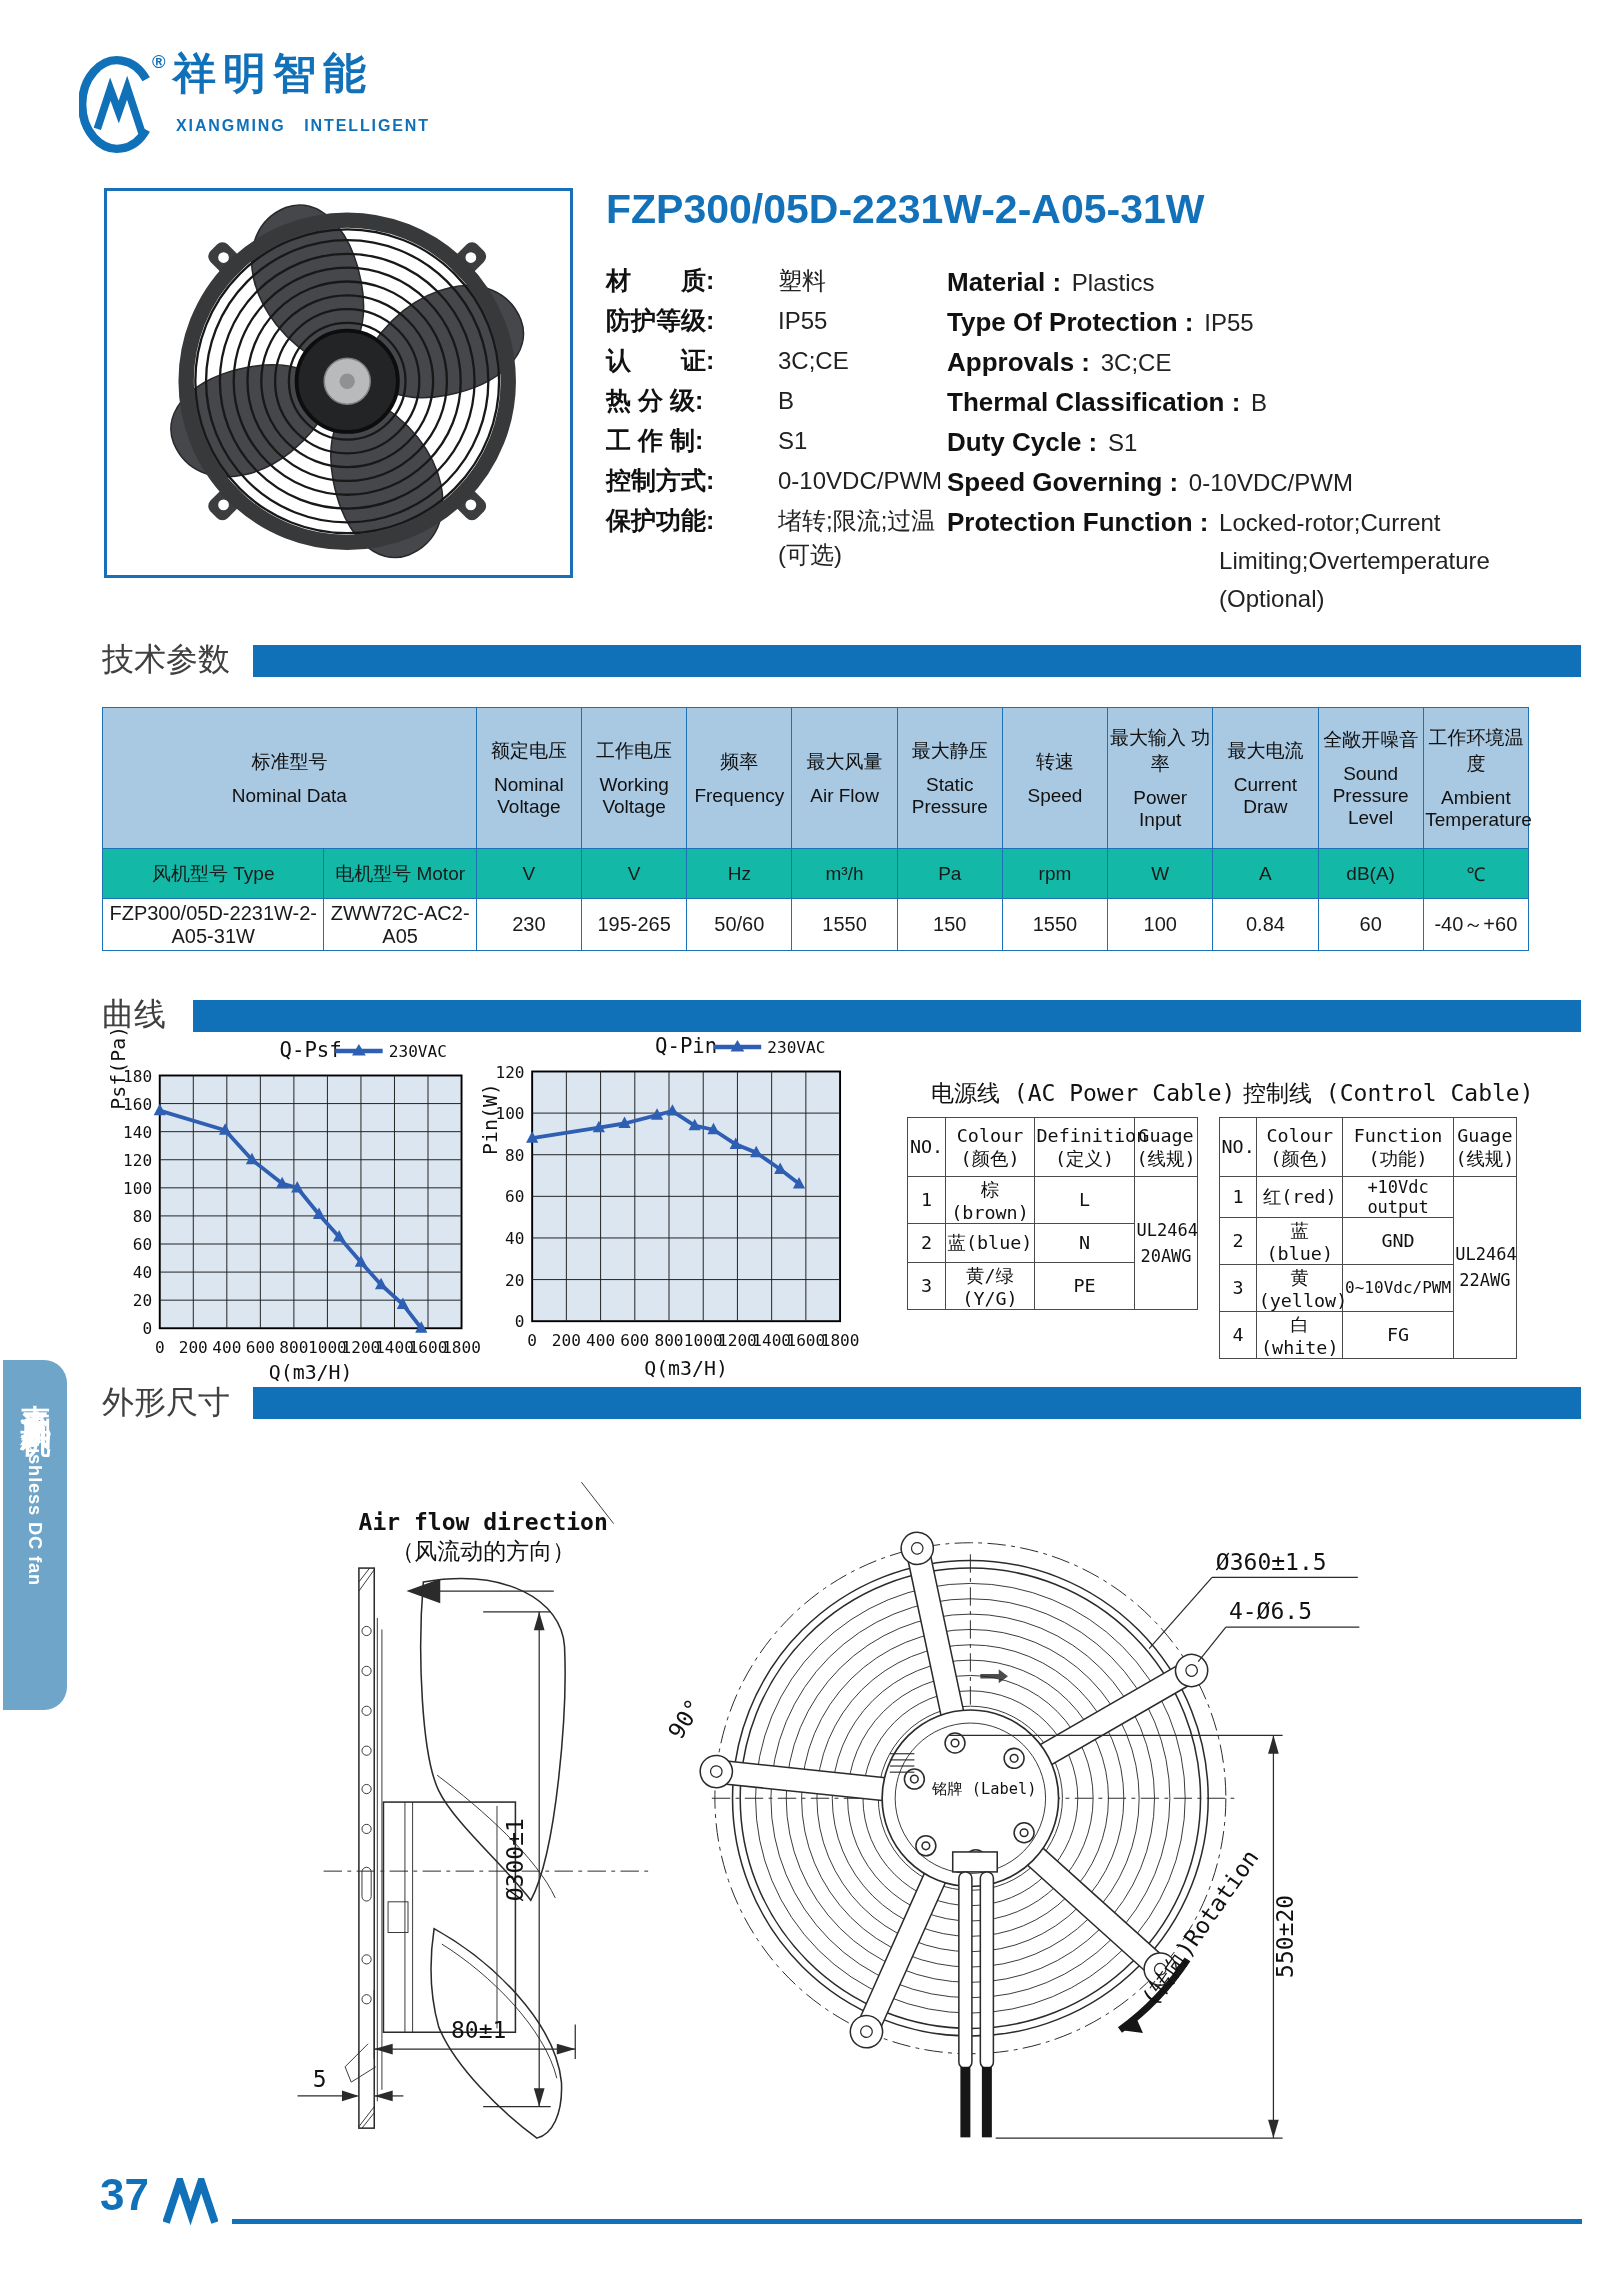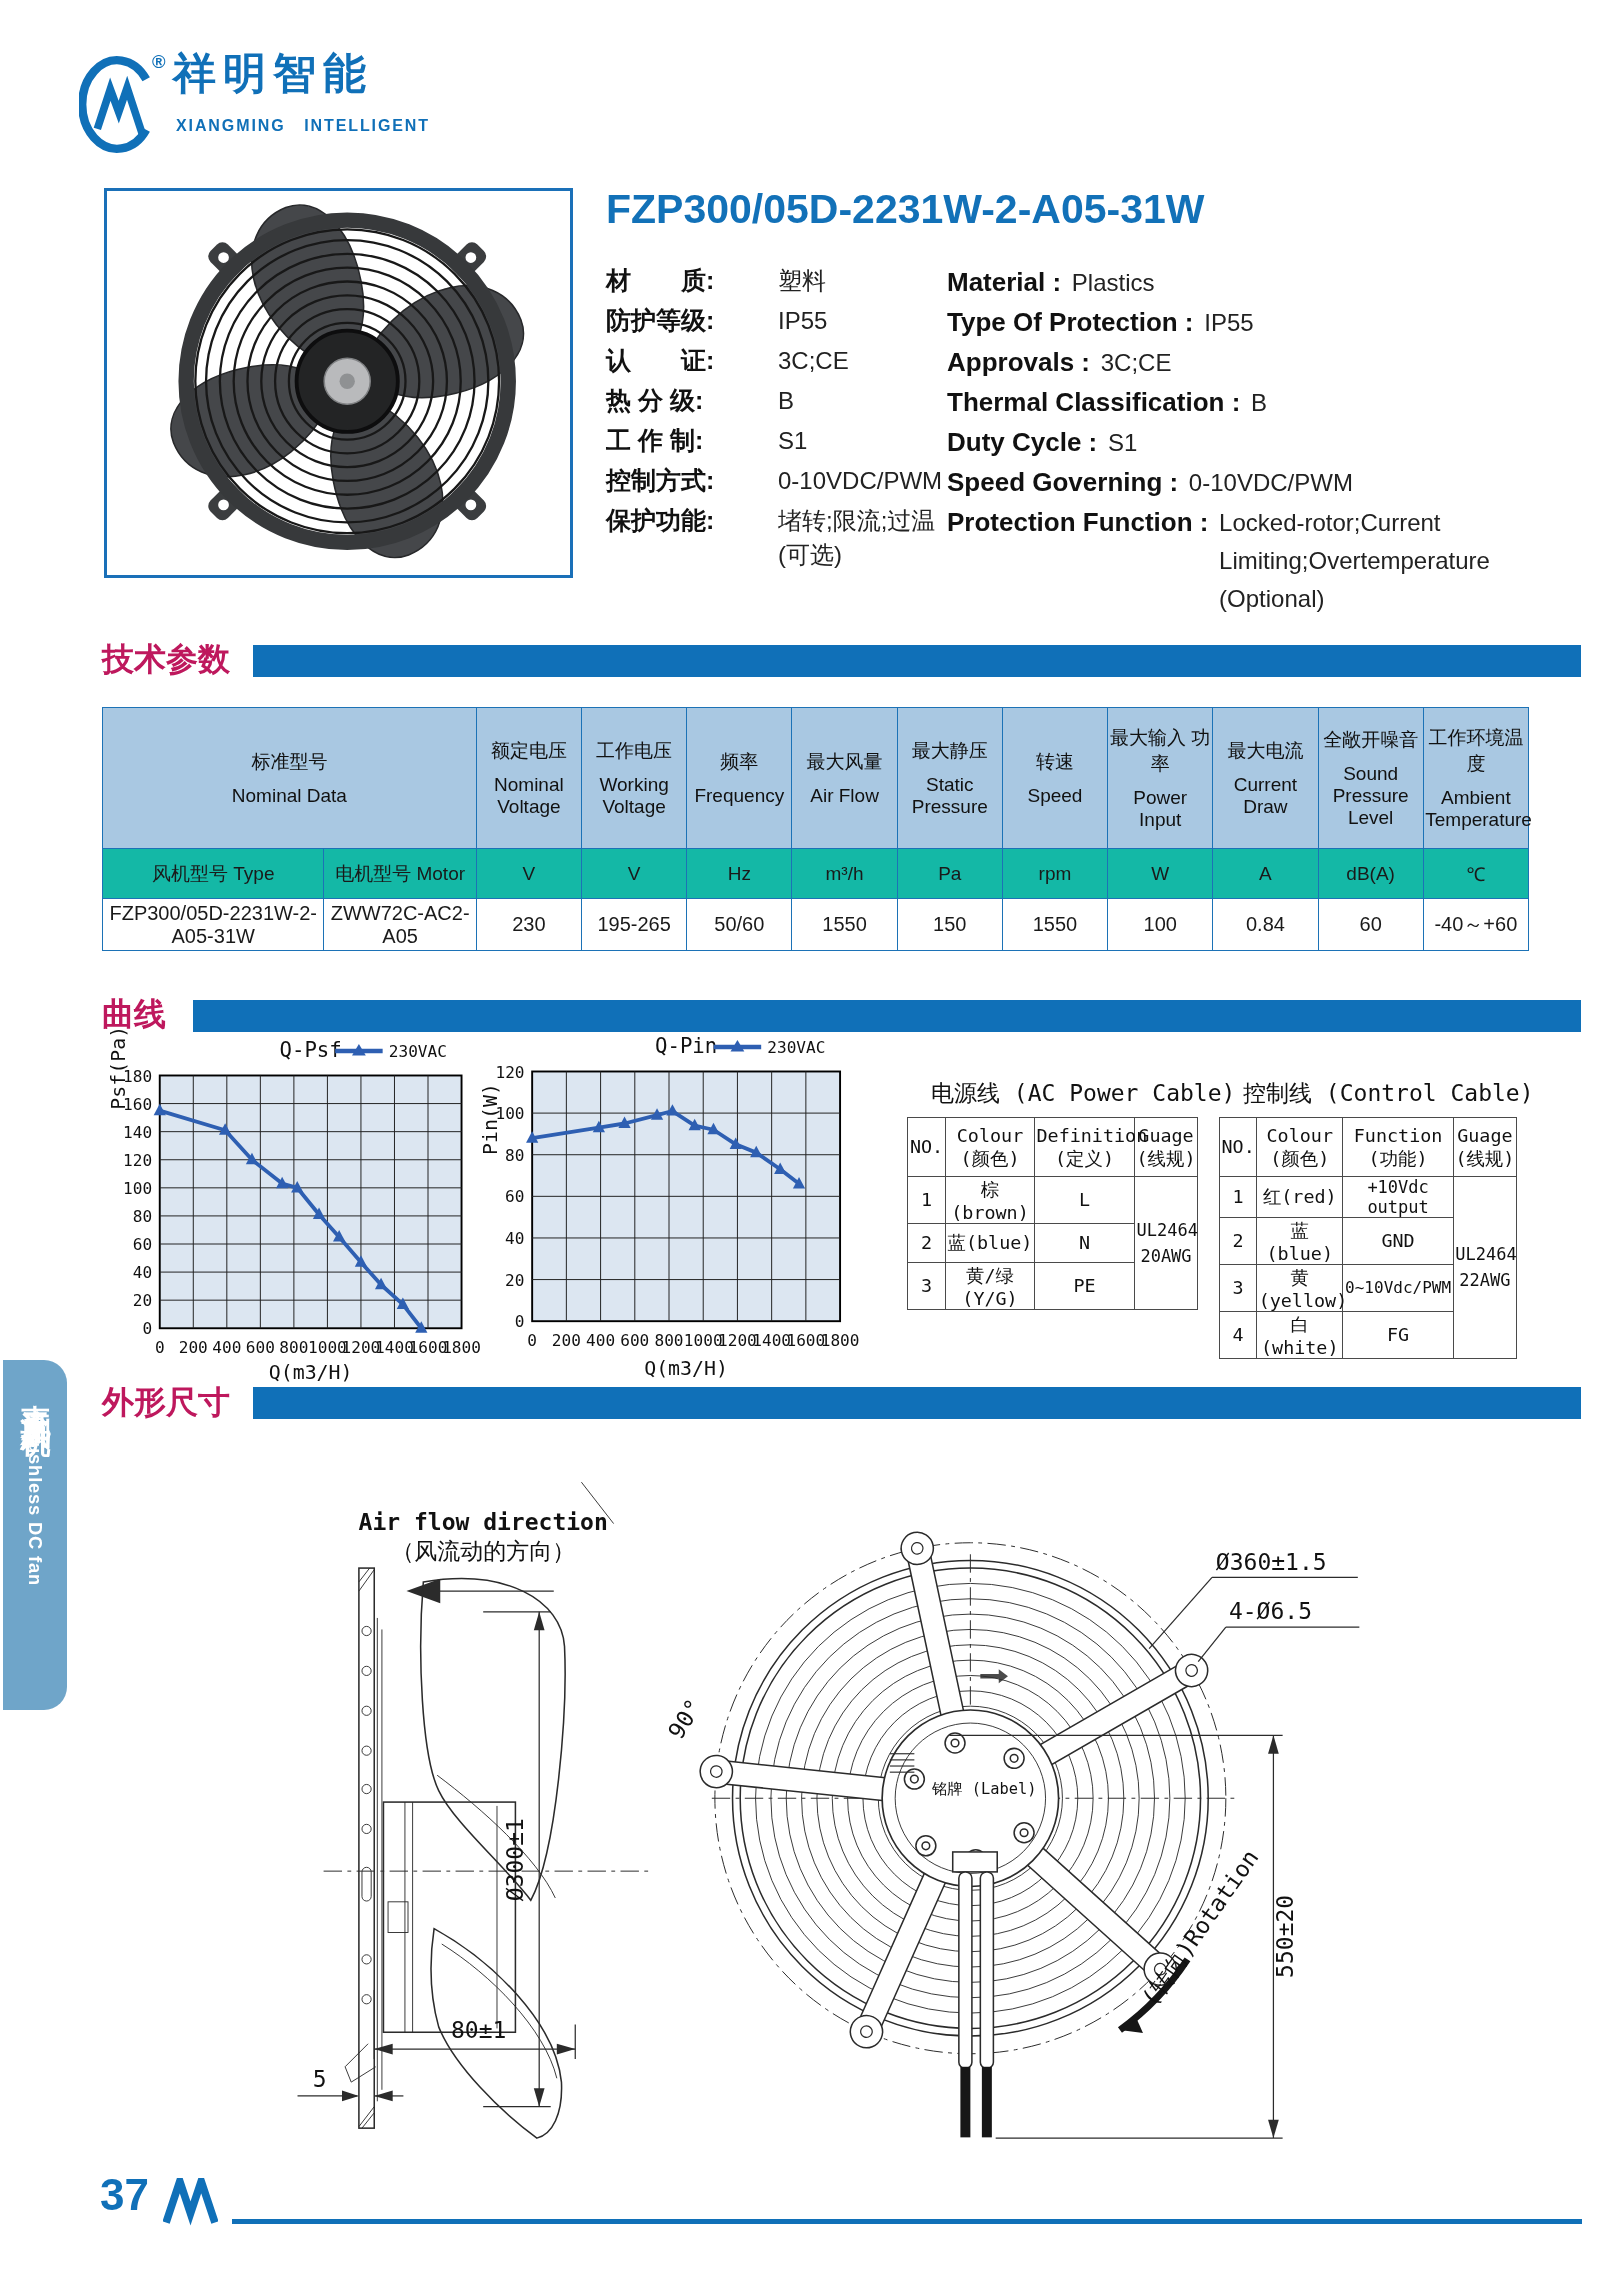--- a/index.html
+++ b/index.html
@@ -20,21 +20,21 @@
   #product-title{left:606px;top:186px;font-size:41px;font-weight:800;color:#1271b8;}
   #specs-cn{left:606px;top:264px;width:353px;}
   #specs-en{left:947px;top:264px;width:675px;}
   .spec-row{display:flex;align-items:baseline;min-height:40px;}
   .cn-label{font-weight:800;font-size:25px;width:172px;flex:none;color:#111;}
   .cn-val{font-size:24px;width:180px;color:#222;line-height:34px;}
   .en-label{font-weight:800;font-size:26px;white-space:nowrap;margin-right:10.7px;color:#111;}
   .en-val{font-size:24px;max-width:330px;color:#222;line-height:38px;}
 
   
-  .sec-title{font-size:32px;font-weight:700;color:#be185d;}
+  .sec-title{font-size:32px;font-weight:400;color:#404040;}
   #sec-tech-title{left:102px;top:638px;}
   #sec-tech-bar{left:253px;top:645px;width:1328px;height:32px;background:#1070b8;}
   #sec-curve-title{left:102px;top:993px;}
   #sec-curve-bar{left:193px;top:1000px;width:1388px;height:32px;background:#1070b8;}
   #sec-dims-title{left:102px;top:1381px;text-align:center;}
   #sec-dims-bar{left:253px;top:1387px;width:1328px;height:32px;background:#1070b8;}
 
   
   #tech-table{left:102px;top:707px;width:1427px;border-collapse:collapse;table-layout:fixed;}
   #tech-table th,#tech-table td{border:1.9px solid #1c72b6;text-align:center;vertical-align:middle;padding:1.5px;}

